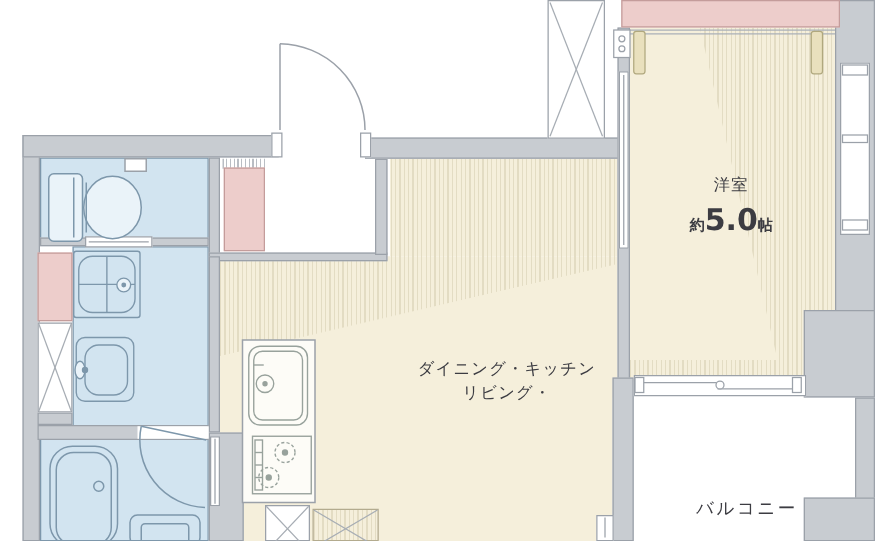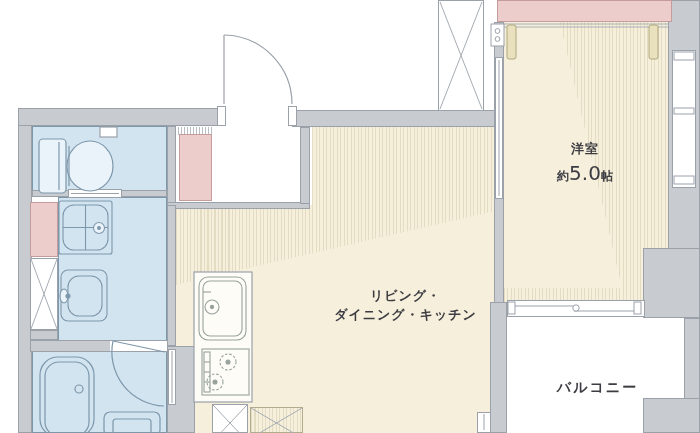--- a/index.html
+++ b/index.html
@@ -7,23 +7,23 @@
           font-family:"DejaVu Sans","Liberation Sans",sans-serif;}
   .abs{position:absolute;box-sizing:border-box;}
   .wall{background:var(--wall,#c8ccd1);border:1px solid var(--wall-outline,#9ba1a9);}
   .floor{background:var(--floor,#f5efdb);}
   .wet{background:var(--wet-area,#d2e4f0);border:1px solid var(--fixture-outline,#7d97ab);}
   .pink{background:var(--closet,#edcdcb);border:1px solid var(--closet-outline,#c49c9b);}
   .whitebox{background:#fff;border:1px solid var(--wall-outline,#9ba1a9);}
   .hatch{background:repeating-linear-gradient(90deg,var(--hatch,#e3dcc3) 0 1px,rgba(0,0,0,0) 1px 3.5px);}
   .grayhatch{background:repeating-linear-gradient(90deg,#b9bec4 0 1px,rgba(0,0,0,0) 1px 3px);}
   .label{color:var(--text,#3c3c42);text-align:center;line-height:1.45;}
-  .rm{font-size:13px;font-weight:bold;letter-spacing:1px;}
+  .rm{font-size:13px;font-weight:normal;letter-spacing:1px;}
   .sz-sm{font-size:12px;font-weight:bold;}
-  .sz-lg{font-size:20px;font-weight:normal;letter-spacing:0;}
+  .sz-lg{font-size:24px;font-weight:bold;letter-spacing:0;}
   svg{position:absolute;left:0;top:0;pointer-events:none;}
 </style>
 </head>
 <body>
 
 <div id="canvas">
 
   <div class="abs floor" style="left:312px;top:127px;width:182px;height:78px;"></div>
   <div class="abs floor" style="left:176px;top:205px;width:318px;height:228px;"></div>
   <div class="abs floor" style="left:504px;top:22px;width:164px;height:283px;"></div>
@@ -191,19 +191,19 @@
   </svg>
 
   <div class="abs label" style="left:505px;top:140px;width:160px;">
     <div class="rm">洋室</div>
     <div>
       <span class="sz-sm">約</span><span class="sz-lg">5.0</span><span class="sz-sm">帖</span>
     </div>
   </div>
 
   <div class="abs label" style="left:318px;top:287px;width:175px;">
+    <div class="rm">ダイニング・キッチン</div>
     <div class="rm">リビング・</div>
-    <div class="rm">ダイニング・キッチン</div>
   </div>
 
-  <div class="abs label rm" style="left:525px;top:377px;width:145px;font-size:14px;letter-spacing:2px;">バルコニー</div>
+  <div class="abs label rm" style="left:525px;top:397px;width:145px;font-size:14px;letter-spacing:2px;">バルコニー</div>
 
 </div>
 
 </body></html>

